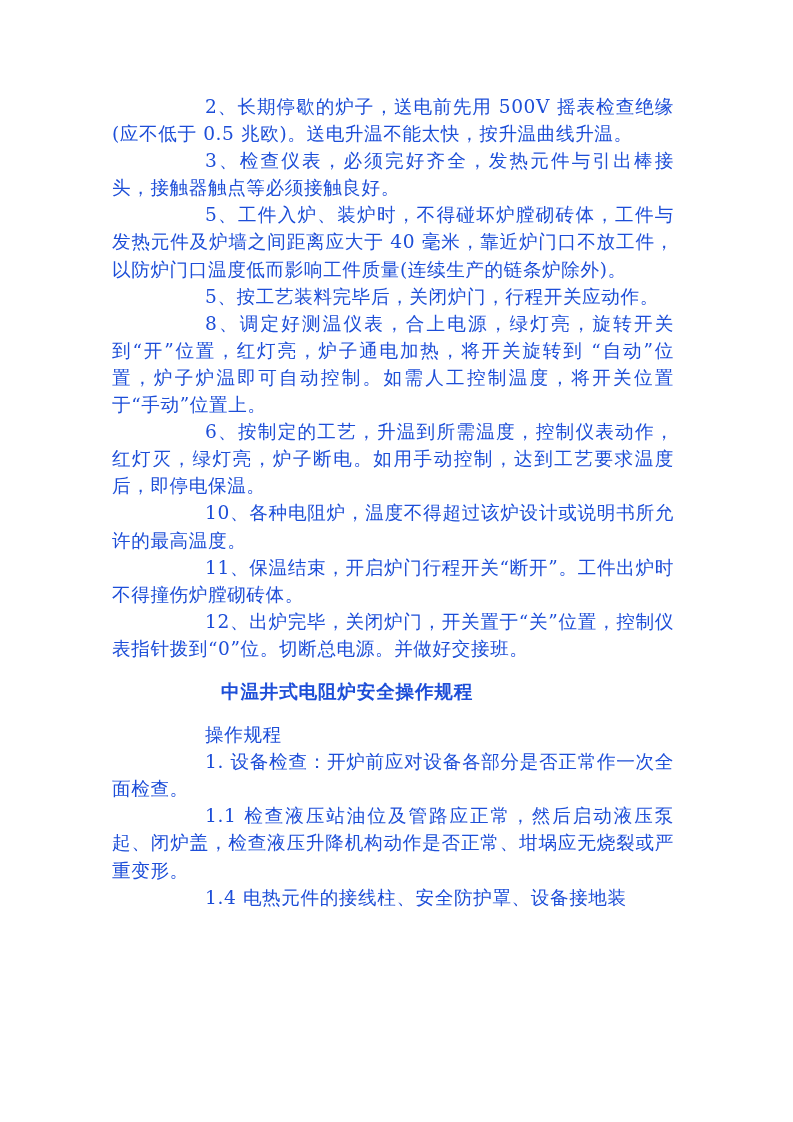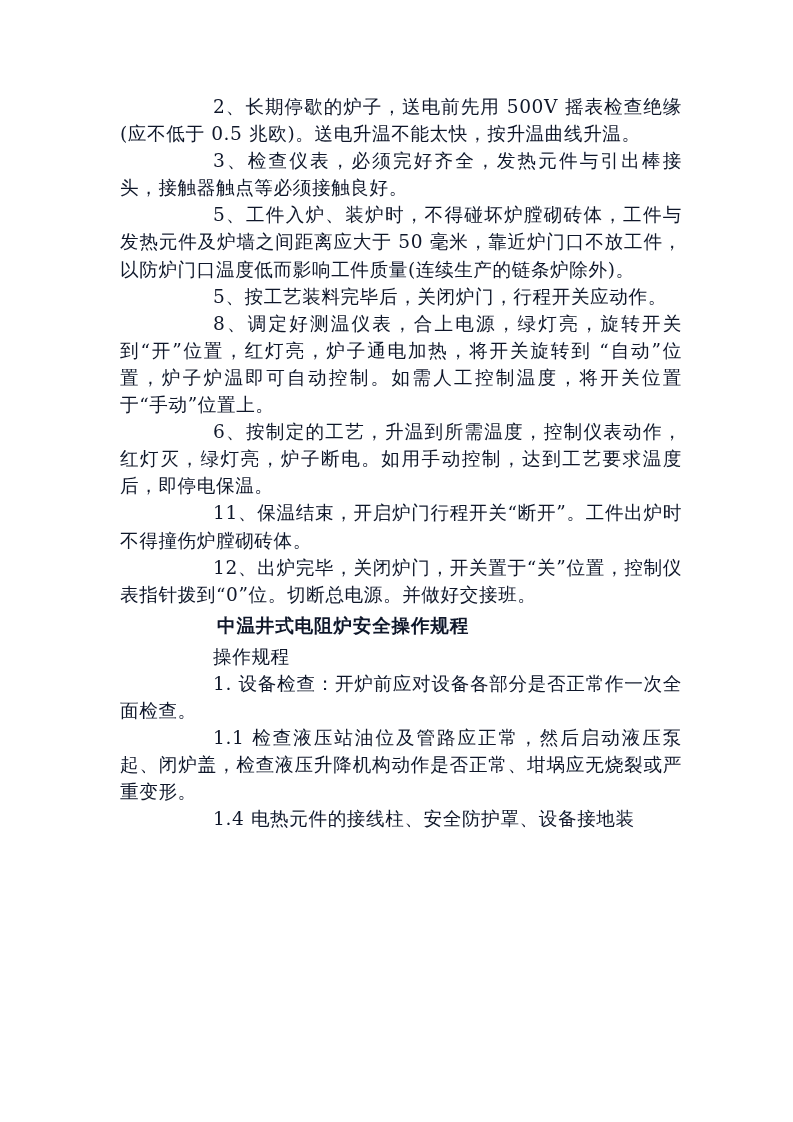--- a/index.html
+++ b/index.html
@@ -8,52 +8,53 @@
       background: #ffffff;
     }
     body {
       width: 793px;
       height: 1122px;
       position: relative;
       overflow: hidden;
     }
     .page {
       position: absolute;
-      left: 120px;
+      left: 112px;
       top: 93px;
       width: 562px;
       font-family: "DejaVu Serif", "Liberation Serif", serif;
       font-size: 18.6px;
       line-height: 27.1px;
-      color: #0f172a;
+      color: #1d4ed8;
       text-align: justify;
       letter-spacing: 0.6px;
     }
     .para {
       margin: 0;
       text-indent: 93px;
     }
     .heading {
-      margin: 4px;
+      margin: 16px;
       text-indent: 93px;
       font-weight: bold;
       font-family: "DejaVu Sans", "Liberation Sans", sans-serif;
       letter-spacing: 0.8px;
     }
   </style>
 </head>
 <body>
 
 <div class="page">
   <p class="para">2、长期停歇的炉子，送电前先用 500V 摇表检查绝缘(应不低于 0.5 兆欧)。送电升温不能太快，按升温曲线升温。</p>
   <p class="para">3、检查仪表，必须完好齐全，发热元件与引出棒接头，接触器触点等必须接触良好。</p>
-  <p class="para">5、工件入炉、装炉时，不得碰坏炉膛砌砖体，工件与发热元件及炉墙之间距离应大于 50 毫米，靠近炉门口不放工件，以防炉门口温度低而影响工件质量(连续生产的链条炉除外)。</p>
+  <p class="para">5、工件入炉、装炉时，不得碰坏炉膛砌砖体，工件与发热元件及炉墙之间距离应大于 40 毫米，靠近炉门口不放工件，以防炉门口温度低而影响工件质量(连续生产的链条炉除外)。</p>
   <p class="para">5、按工艺装料完毕后，关闭炉门，行程开关应动作。</p>
   <p class="para">8、调定好测温仪表，合上电源，绿灯亮，旋转开关到“开”位置，红灯亮，炉子通电加热，将开关旋转到 “自动”位置，炉子炉温即可自动控制。如需人工控制温度，将开关位置于“手动”位置上。</p>
   <p class="para">6、按制定的工艺，升温到所需温度，控制仪表动作，红灯灭，绿灯亮，炉子断电。如用手动控制，达到工艺要求温度后，即停电保温。</p>
+  <p class="para">10、各种电阻炉，温度不得超过该炉设计或说明书所允许的最高温度。</p>
   <p class="para">11、保温结束，开启炉门行程开关“断开”。工件出炉时不得撞伤炉膛砌砖体。</p>
   <p class="para">12、出炉完毕，关闭炉门，开关置于“关”位置，控制仪表指针拨到“0”位。切断总电源。并做好交接班。</p>
   <p class="heading">中温井式电阻炉安全操作规程</p>
   <p class="para">操作规程</p>
   <p class="para">1. 设备检查：开炉前应对设备各部分是否正常作一次全面检查。</p>
   <p class="para">1.1 检查液压站油位及管路应正常，然后启动液压泵起、闭炉盖，检查液压升降机构动作是否正常、坩埚应无烧裂或严重变形。</p>
   <p class="para">1.4 电热元件的接线柱、安全防护罩、设备接地装</p>
 </div>
 
 </body></html>

